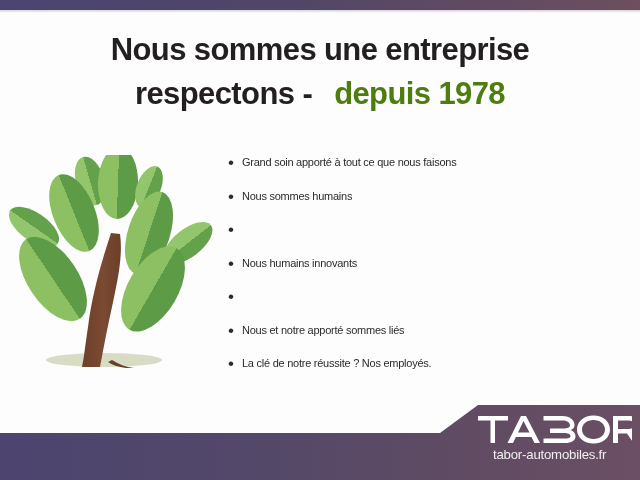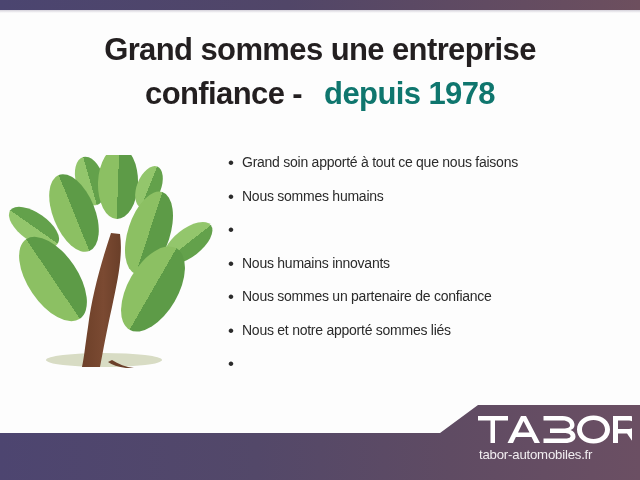--- a/index.html
+++ b/index.html
@@ -36,21 +36,21 @@
     left:0; top:28px;
     width:640px;
     text-align:center;
     font-size:31px;
     font-weight:bold;
     line-height:1.42;
     letter-spacing:-0.6px;
     color:#231f20;
   }
   #heading .green {
-    color:#0f766e;
+    color:#4d7c0f;
     margin-left:22px;
   }
 
   
   #tree-wrap {
     position:absolute;
     left:8px; top:155px;
     width:215px; height:230px;
   }
   #tree-svg { display:block; width:215px; height:230px; }
@@ -69,21 +69,21 @@
   .bullet-dot {
     flex:0 0 auto;
     width:14px;
     font-size:17px;
     line-height:21px;
     color:#2b2b2b;
     text-align:left;
   }
   .bullet-text {
     flex:1 1 auto;
-    font-size:14px;
+    font-size:11px;
     line-height:21px;
     color:#2b2b2b;
     letter-spacing:-0.25px;
     white-space:nowrap;
   }
 
   
   #bottom-bar {
     position:absolute;
     left:0; top:400px;
@@ -97,38 +97,38 @@
     width:163px;
     text-align:left;
   }
   #logo-mark {
     display:block;
     width:155px; height:31px;
   }
   #logo-tagline {
     display:block;
     margin-top:2px;
-    margin-left:2px;
+    margin-left:16px;
     font-size:13.2px;
     line-height:16px;
     letter-spacing:-0.2px;
     color:#f2eef1;
   }
 </style>
 </head>
 <body>
 
 <div id="slide">
 
   <div id="top-strip"></div>
   <div id="top-strip-shadow"></div>
 
   <div id="heading">
-    <span>Grand sommes une entreprise</span><br>
-    <span>confiance -</span><span class="green">depuis 1978</span>
+    <span>Nous sommes une entreprise</span><br>
+    <span>respectons -</span><span class="green">depuis 1978</span>
   </div>
 
   <div id="tree-wrap">
     <svg id="tree-svg" viewBox="0 0 215 230" xmlns="http://www.w3.org/2000/svg">
       <defs>
         <linearGradient id="leafA" x1="0" y1="0" x2="1" y2="0">
           <stop offset="0%" stop-color="#8cc063"></stop>
           <stop offset="50%" stop-color="#8cc063"></stop>
           <stop offset="50%" stop-color="#5d9b47"></stop>
           <stop offset="100%" stop-color="#5d9b47"></stop>
@@ -200,28 +200,28 @@
     </div>
     <div class="bullet-row">
       <span class="bullet-dot">•</span>
     </div>
     <div class="bullet-row">
       <span class="bullet-dot">•</span>
       <span class="bullet-text">Nous humains innovants</span>
     </div>
     <div class="bullet-row">
       <span class="bullet-dot">•</span>
-      <span class="bullet-text">Nous sommes un partenaire de confiance</span>
     </div>
     <div class="bullet-row">
       <span class="bullet-dot">•</span>
       <span class="bullet-text">Nous et notre apporté sommes liés</span>
     </div>
     <div class="bullet-row">
       <span class="bullet-dot">•</span>
+      <span class="bullet-text">La clé de notre réussite ? Nos employés.</span>
     </div>
   </div>
 
   <div id="bottom-bar">
     <svg viewBox="0 0 640 80" xmlns="http://www.w3.org/2000/svg">
       <defs>
         <linearGradient id="barG" x1="0" y1="0" x2="1" y2="0">
           <stop offset="0%" stop-color="#4d4570"></stop>
           <stop offset="40%" stop-color="#534869"></stop>
           <stop offset="70%" stop-color="#5f4b63"></stop>

